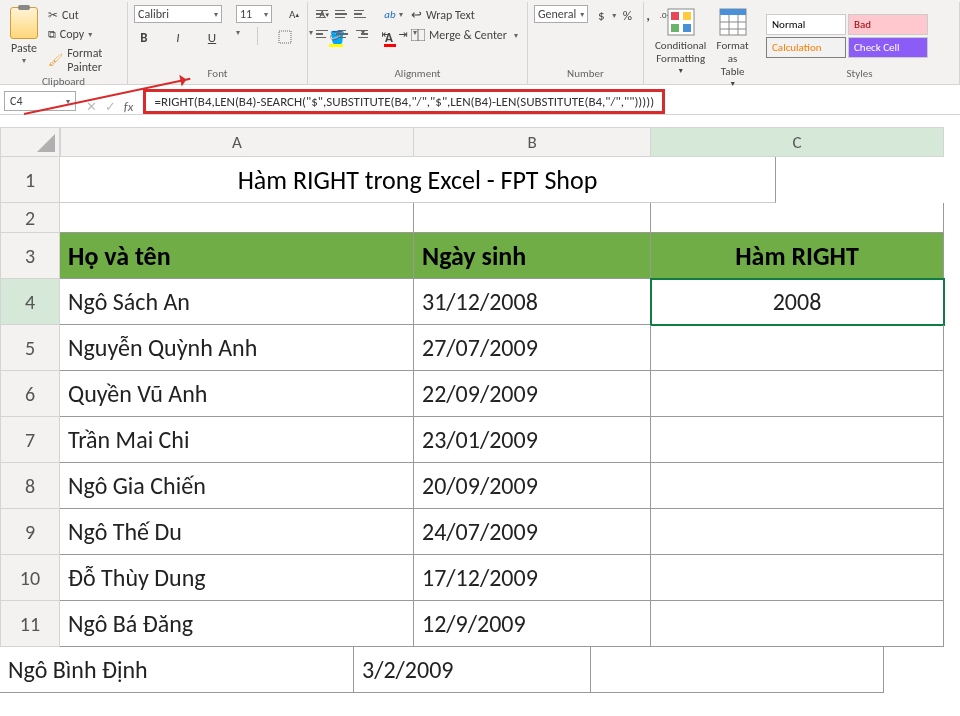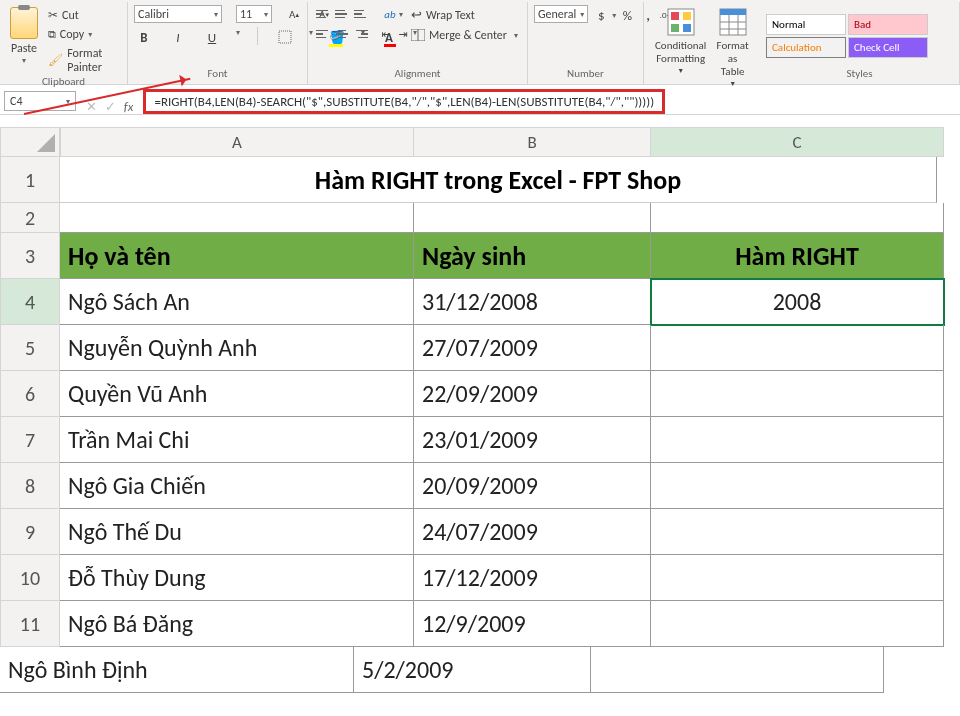--- a/index.html
+++ b/index.html
@@ -44,21 +44,21 @@
 .ch{border:1px solid #d4d4d4;border-left:none;background:#f3f2f1;display:flex;align-items:center;justify-content:center;font-size:17px;color:#555}
 .ch:first-child{border-left:1px solid #d4d4d4}
 .chA{width:354px}.chB{width:237px}.chC{width:293px}
 .corner{position:absolute;left:0;top:0;width:60px;height:30px;background:#f3f2f1;border:1px solid #d4d4d4}
 .corner:after{content:"";position:absolute;right:4px;bottom:4px;border:9px solid transparent;border-right-color:#b0b0b0;border-bottom-color:#b0b0b0}
 .row{display:flex;height:46px}
 .row-hdr{width:60px;background:#f3f2f1;border:1px solid #d4d4d4;border-top:none;display:flex;align-items:center;justify-content:center;font-size:20px;color:#555}
 .cell{border-right:1px solid #999;border-bottom:1px solid #999;padding:4px 8px;display:flex;align-items:center;font-size:24px;color:#222}
 .cA{width:354px}.cB{width:237px}.cC{width:293px}
 .row1{height:46px}
-.row1 .merged{width:877px;border-right:1px solid #999;border-bottom:1px solid #ccc;display:flex;align-items:center;justify-content:center;font-size:26px;font-weight:bold;color:#000}
+.row1 .merged{width:716px;border-right:1px solid #999;border-bottom:1px solid #ccc;display:flex;align-items:center;justify-content:center;font-size:26px;font-weight:normal;color:#000}
 .row2{height:30px}
 .row2 .cell{border-bottom:1px solid #999}
 .hdr-cell{background:#70ad47;color:#000;font-weight:bold;font-size:26px}
 .hdr-cell.center{justify-content:center}
 .selected{outline:2px solid #107c41;outline-offset:-1px;justify-content:center}
 .row-hdr.sel,.ch.sel{background:#d6e9d8}
 svg{display:block}
 </style>
 </head>
 <body>
@@ -334,17 +334,17 @@
         <div class="cell cC"></div>
       </div>
       <div class="row">
         <div class="row-hdr">11</div>
         <div class="cell cA">Ngô Bá Đăng</div>
         <div class="cell cB">12/9/2009</div>
         <div class="cell cC"></div>
       </div>
       <div class="row">
         <div class="cell cA">Ngô Bình Định</div>
-        <div class="cell cB">5/2/2009</div>
+        <div class="cell cB">3/2/2009</div>
         <div class="cell cC"></div>
       </div>
     </div>
 </div>
 
 </body></html>

